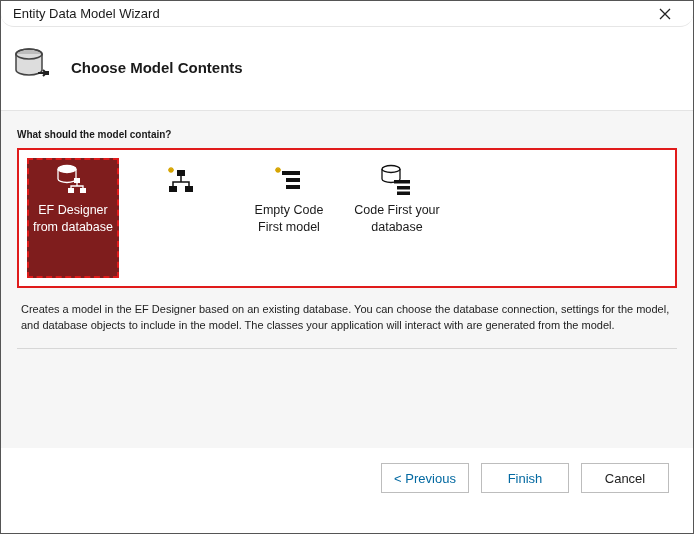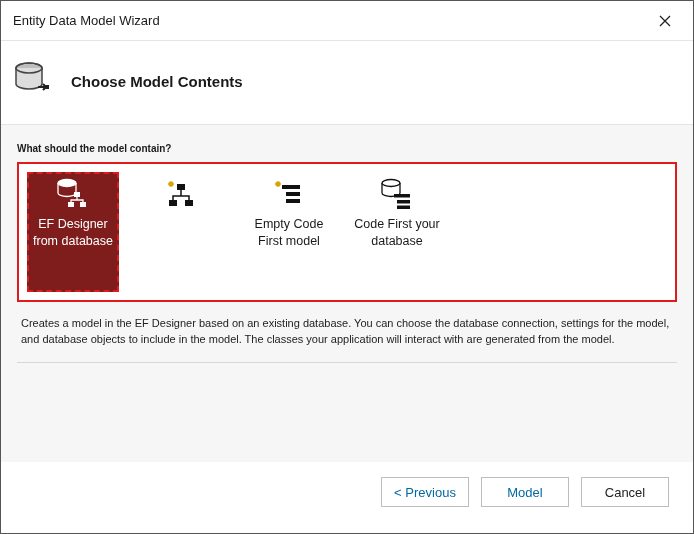--- a/index.html
+++ b/index.html
@@ -11,24 +11,25 @@
     background: #fff;
     width: 694px;
     height: 534px;
     overflow: hidden;
     border: 1px solid #555;
   }
   .titlebar {
     display: flex;
     align-items: center;
     justify-content: space-between;
-    height: 40px;
+    height: 26px;
     padding: 0 8px 0 12px;
     border-bottom: 1px solid #e6e6e6;
     font-size: 13px;
+    border-radius: 15px;
   }
   .titlebar .close {
     width: 40px;
     height: 100%;
     display: flex;
     align-items: center;
     justify-content: center;
     font-size: 14px;
     color: #222;
   }
@@ -203,15 +204,15 @@
       <span>Code First your database</span>
     </div>
 
   </div>
 
   <div class="desc">Creates a model in the EF Designer based on an existing database. You can choose the database connection, settings for the model, and database objects to include in the model. The classes your application will interact with are generated from the model.</div>
 </div>
 
 <div class="footer">
   <button class="disabled">&lt; Previous</button>
-  <button class="disabled">Model</button>
+  <button class="disabled">Finish</button>
   <button>Cancel</button>
 </div>
 
 </body></html>

